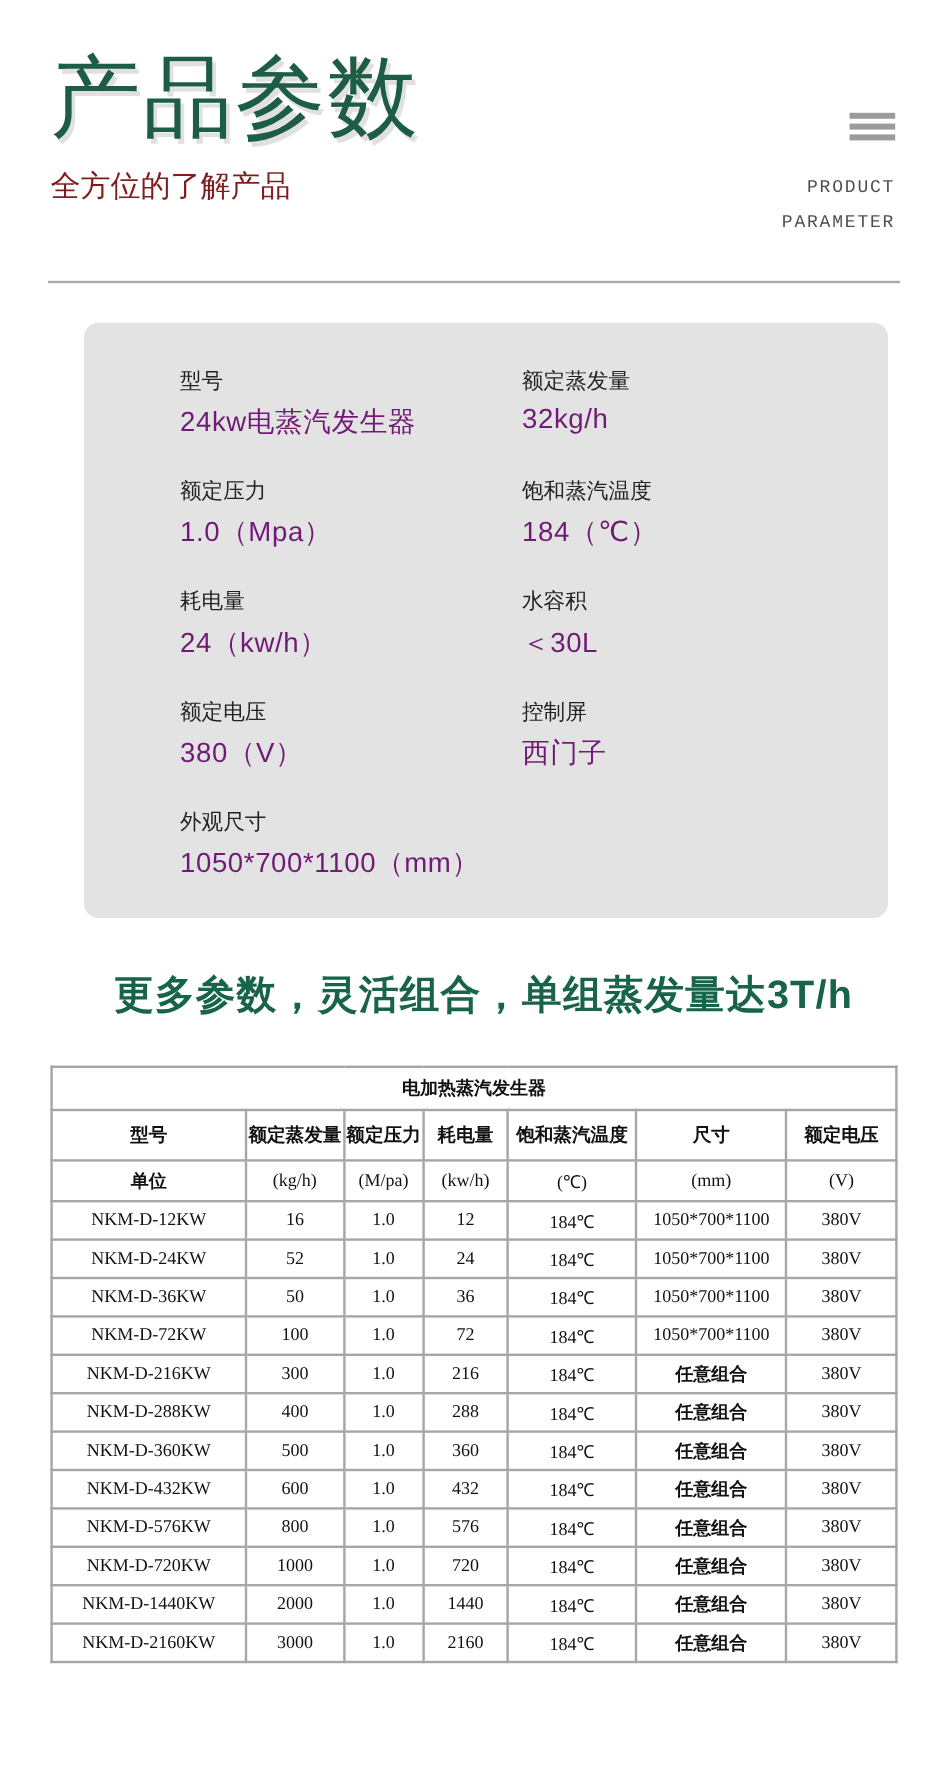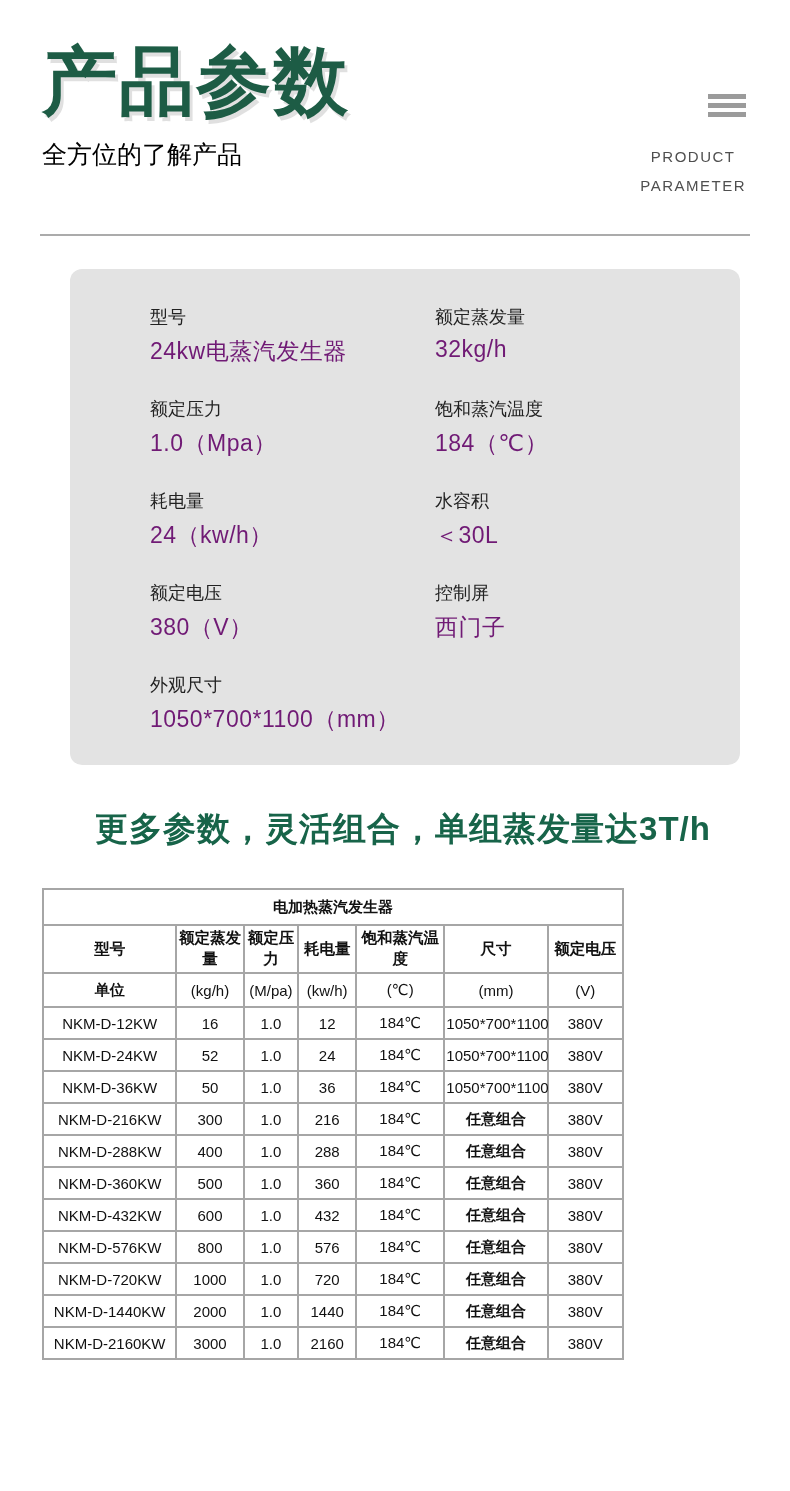--- a/index.html
+++ b/index.html
@@ -22,46 +22,47 @@
   
   .header{
     display:flex;
     justify-content:space-between;
     align-items:flex-start;
     padding:42px 44px 0 42px;
   }
   .page-title{
     font-size:75px;
     line-height:1.06;
-    font-weight:bold;
+    font-weight:normal;
     color:var(--green-dark);
     letter-spacing:2px;
     text-shadow:3px 4px 0 rgba(0,0,0,0.12);
     text-align:center;
   }
   .page-subtitle{
     margin-top:16px;
     font-size:25px;
-    color:#000000;
+    color:#7f1d1d;
   }
   .header-right{
     display:flex;
     flex-direction:column;
     align-items:flex-end;
     padding-top:52px;
   }
   .hamburger{display:flex;flex-direction:column;gap:4px;}
   .hamburger span{display:block;width:38px;height:5px;background:#9b9b9b;}
   .eyebrow{
     margin-top:26px;
-    text-align:center;
+    text-align:right;
     font-size:15px;
     letter-spacing:1.5px;
     line-height:1.9;
     color:var(--muted);
+    font-family:Liberation Mono, monospace;
   }
   .divider{
     margin:34px 40px 0;
     border-top:2px solid #ababab;
   }
   
   .spec-card{
     margin:33px 50px 0 70px;
     min-height:455px;
     background:var(--card-gray);
@@ -81,23 +82,24 @@
     text-align:center;
     font-size:33px;
     font-weight:bold;
     color:var(--green-heading);
     letter-spacing:1px;
     padding-left:16px;
   }
   
   table.params{
     margin:36px 42px 0;
-    width:582px;
+    width:706px;
     border-collapse:collapse;
     table-layout:fixed;
+    font-family:Liberation Serif, serif;
   }
   table.params td,table.params th{
     border:2px solid var(--grid);
     text-align:center;
     vertical-align:middle;
     font-size:15px;
     background:#fff;
     padding:2px 1px;
   }
   td.table-title{
@@ -245,20 +247,29 @@
       <tr>
         <td class="g">NKM-D-36KW</td>
         <td class="g">50</td>
         <td class="g">1.0</td>
         <td class="g">36</td>
         <td class="g">184℃</td>
         <td class="g">1050*700*1100</td>
         <td class="g">380V</td>
       </tr>
       <tr>
+        <td class="g">NKM-D-72KW</td>
+        <td class="g">100</td>
+        <td class="g">1.0</td>
+        <td class="g">72</td>
+        <td class="g">184℃</td>
+        <td class="g">1050*700*1100</td>
+        <td class="g">380V</td>
+      </tr>
+      <tr>
         <td>NKM-D-216KW</td>
         <td>300</td>
         <td>1.0</td>
         <td>216</td>
         <td>184℃</td>
         <td class="bold">任意组合</td>
         <td>380V</td>
       </tr>
       <tr>
         <td class="g">NKM-D-288KW</td>

